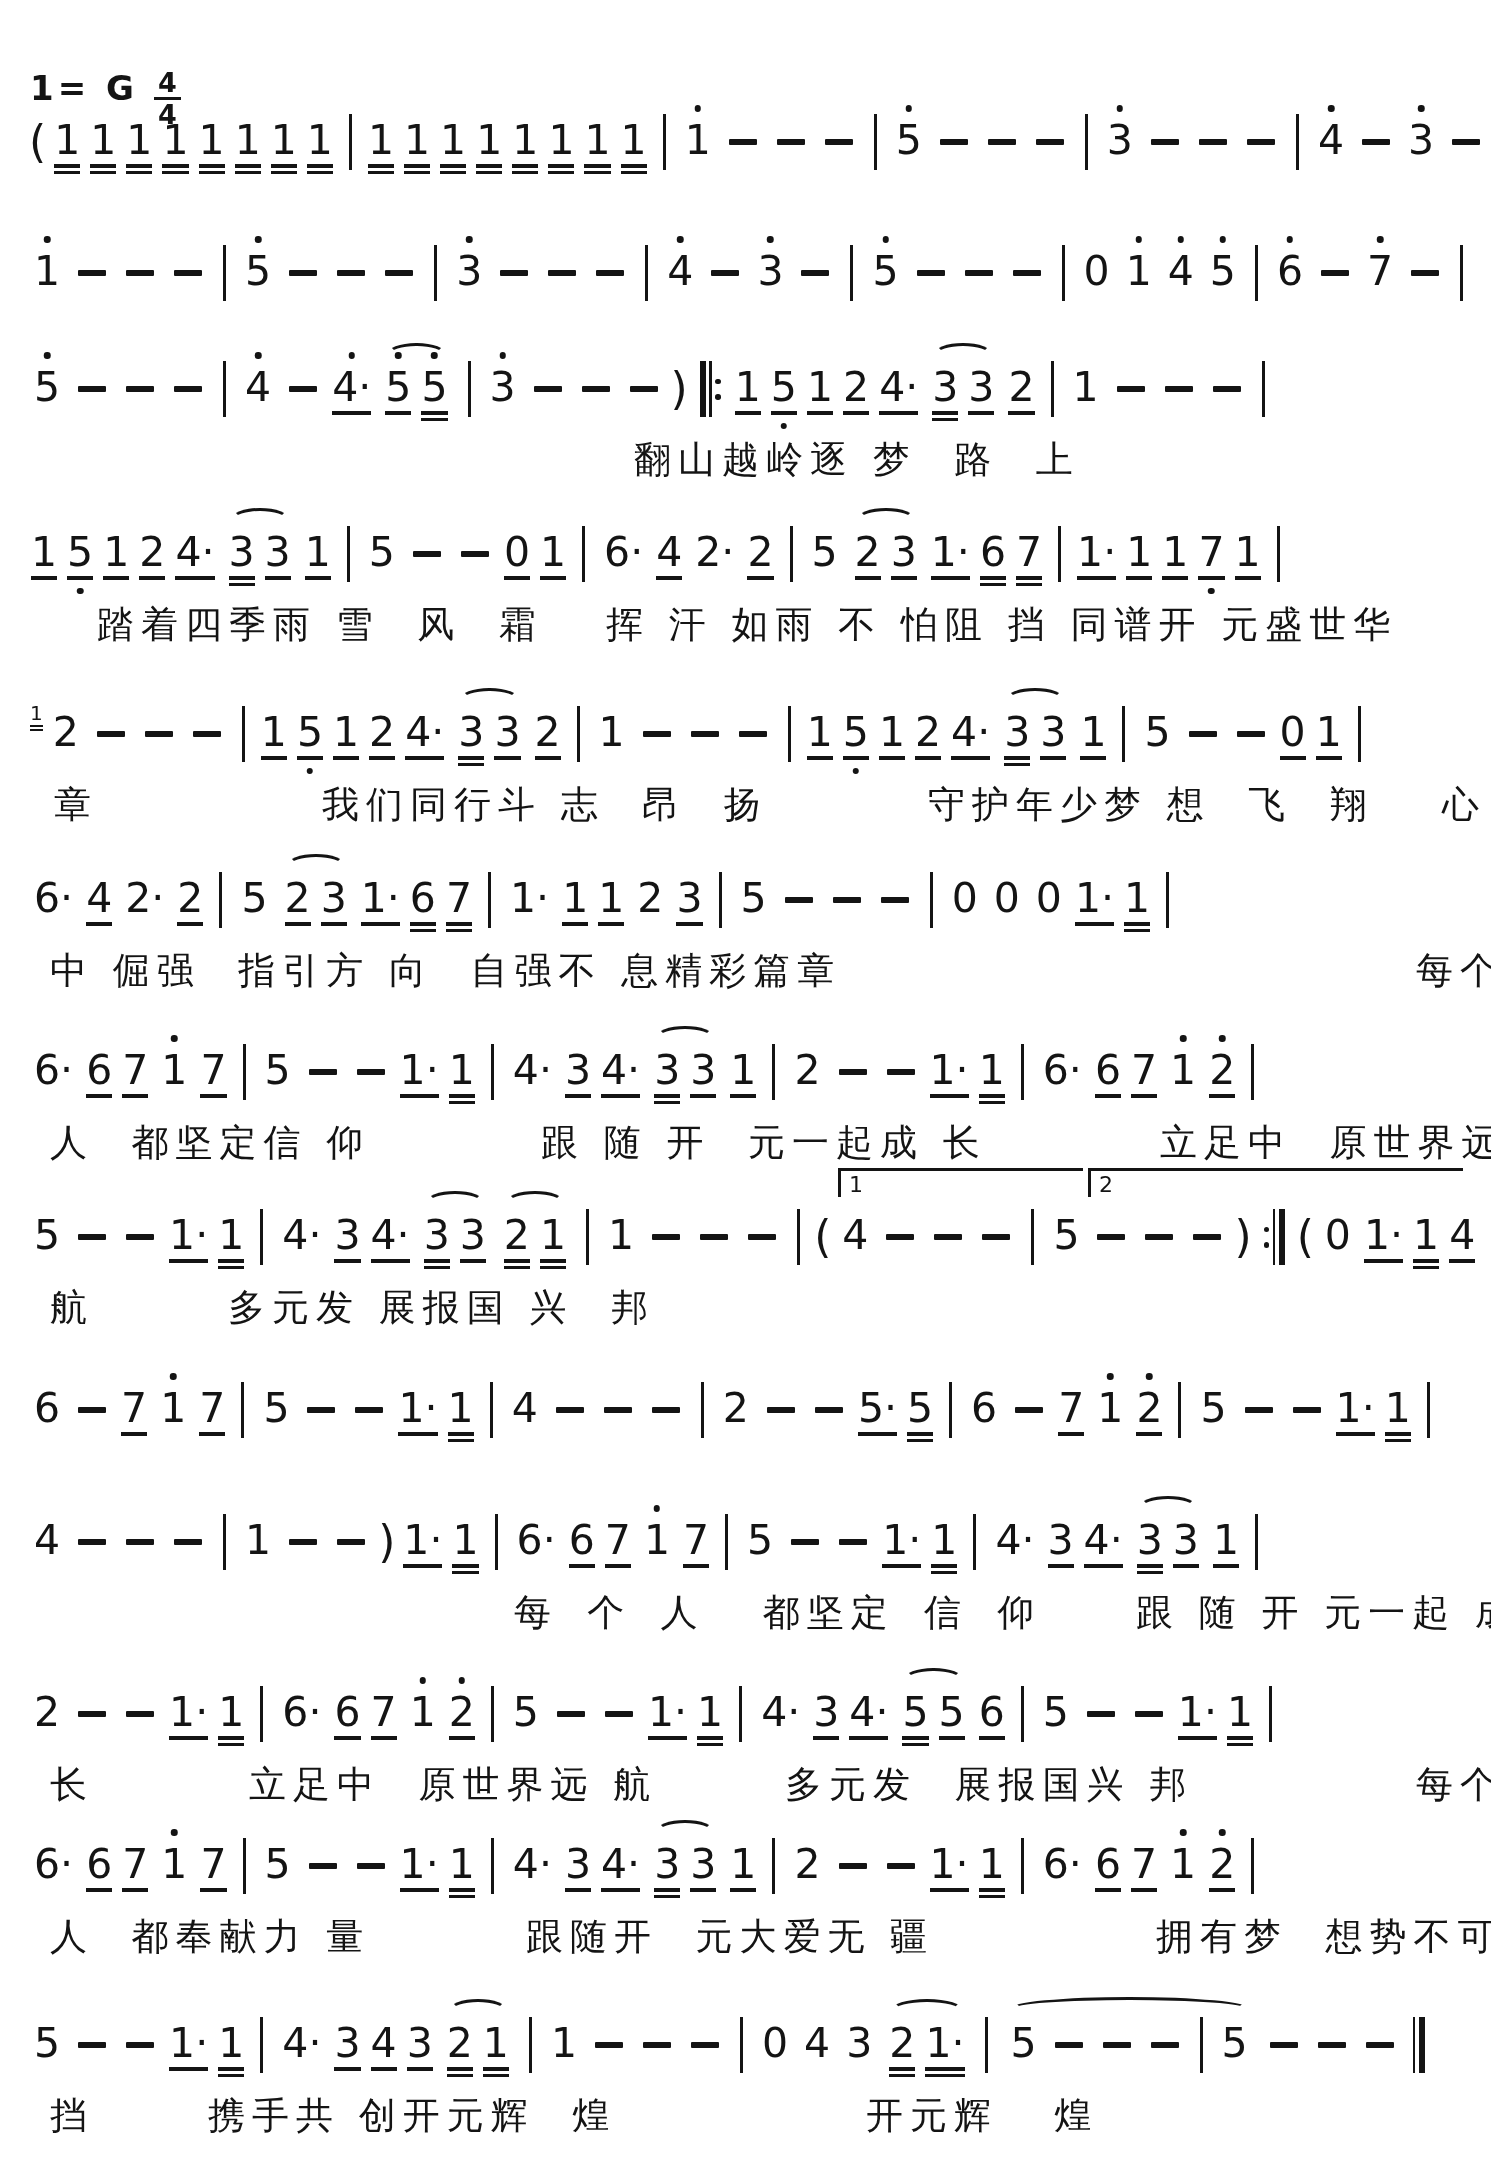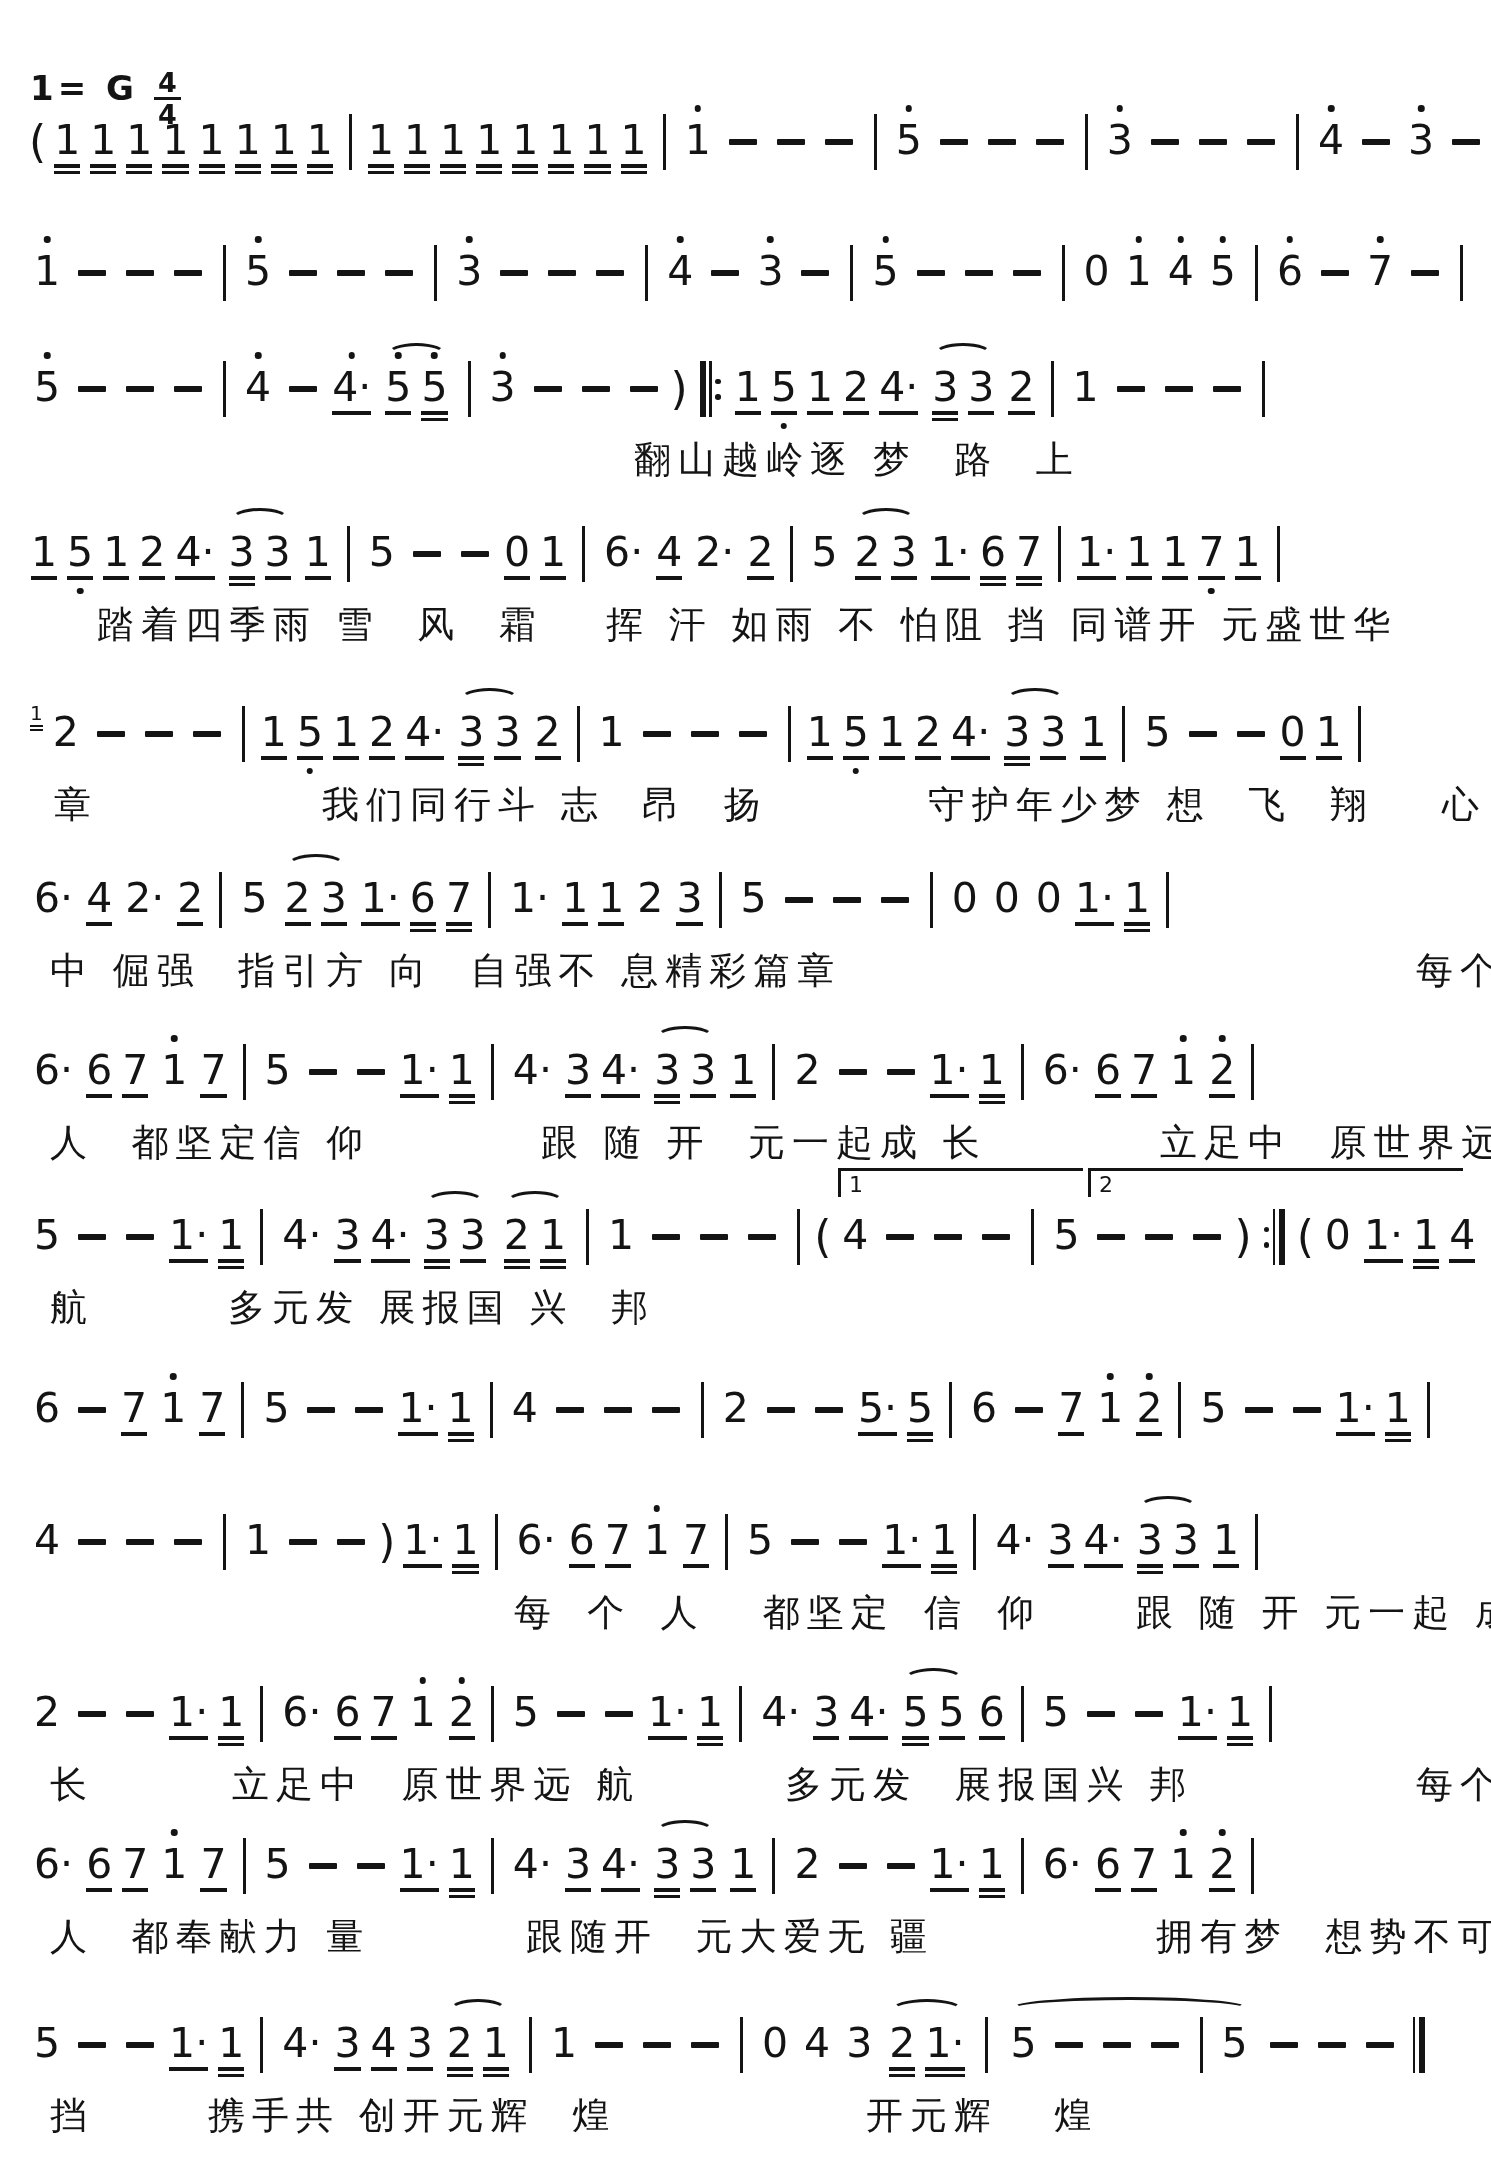--- a/index.html
+++ b/index.html
@@ -550,21 +550,21 @@
         <span class="bar"></span>
         <span class="tok note">5</span>
         <span class="dash"></span>
         <span class="dash"></span>
         <span class="tok note u1">1·</span>
         <span class="tok note u1">1<i class="l2"></i></span>
         <span class="bar"></span>
       </div>
       <div class="lyrics-row">
         <span class="lyr" style="left: 24px;">长</span>
-        <span class="lyr" style="left: 206px;">立足中  原世界远 航</span>
+        <span class="lyr" style="left: 223px;">立足中  原世界远 航</span>
         <span class="lyr" style="left: 759px;">多元发  展报国兴 邦</span>
         <span class="lyr" style="left: 1390px;">每个</span>
       </div>
     </div>
     <div class="system" style="top: 1829px;">
       <div class="notes-row">
         <span class="tok note">6·</span>
         <span class="tok note u1">6</span>
         <span class="tok note u1">7</span>
         <span class="tok note">1<i class="up"></i></span>

